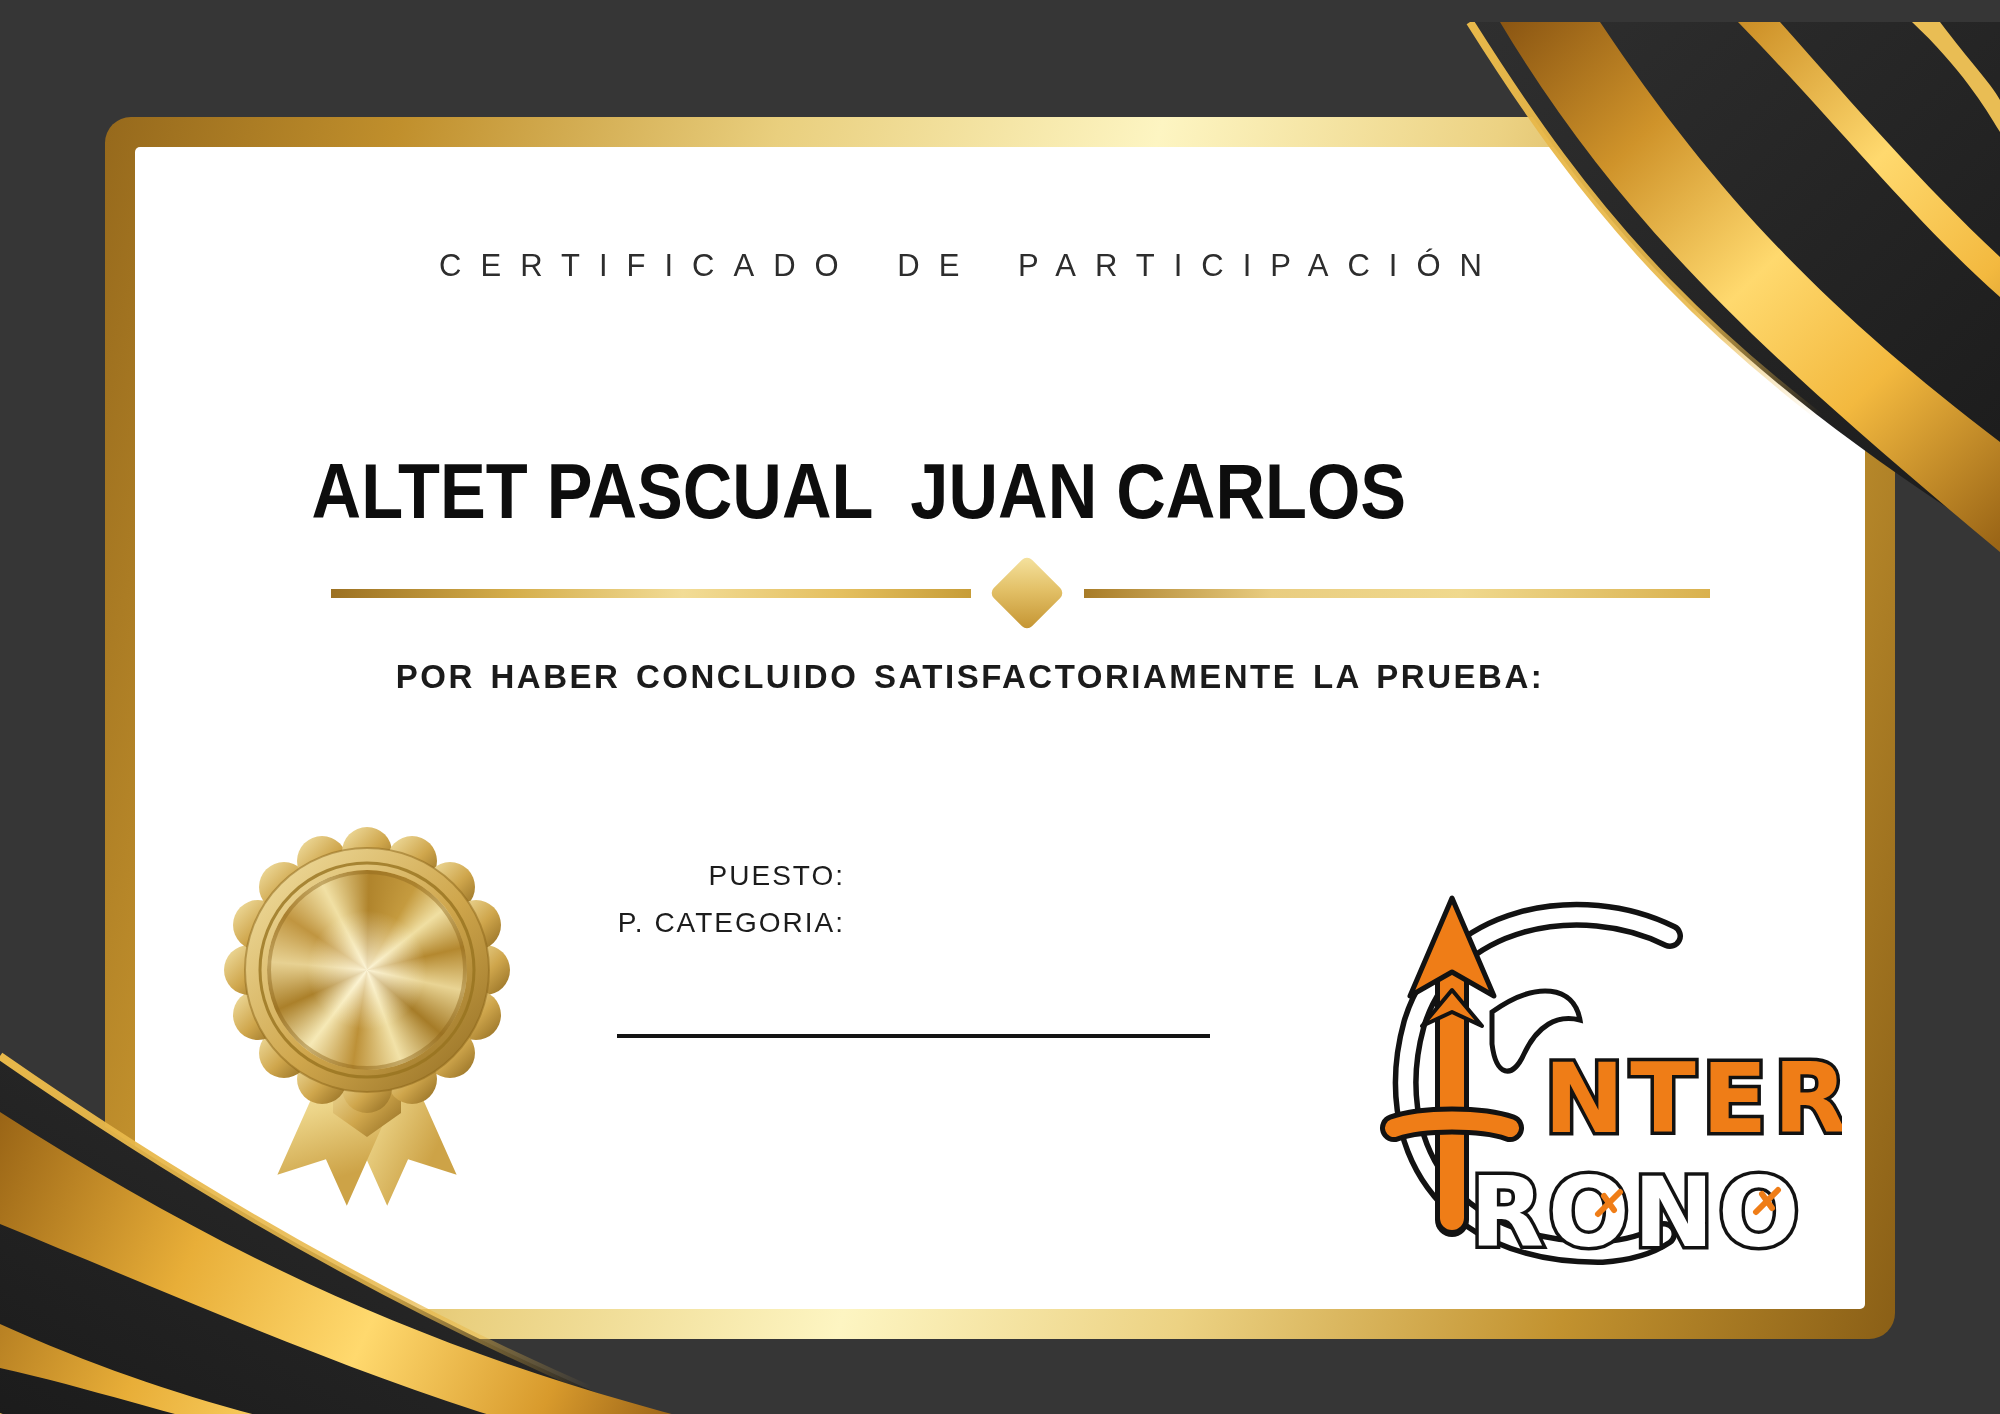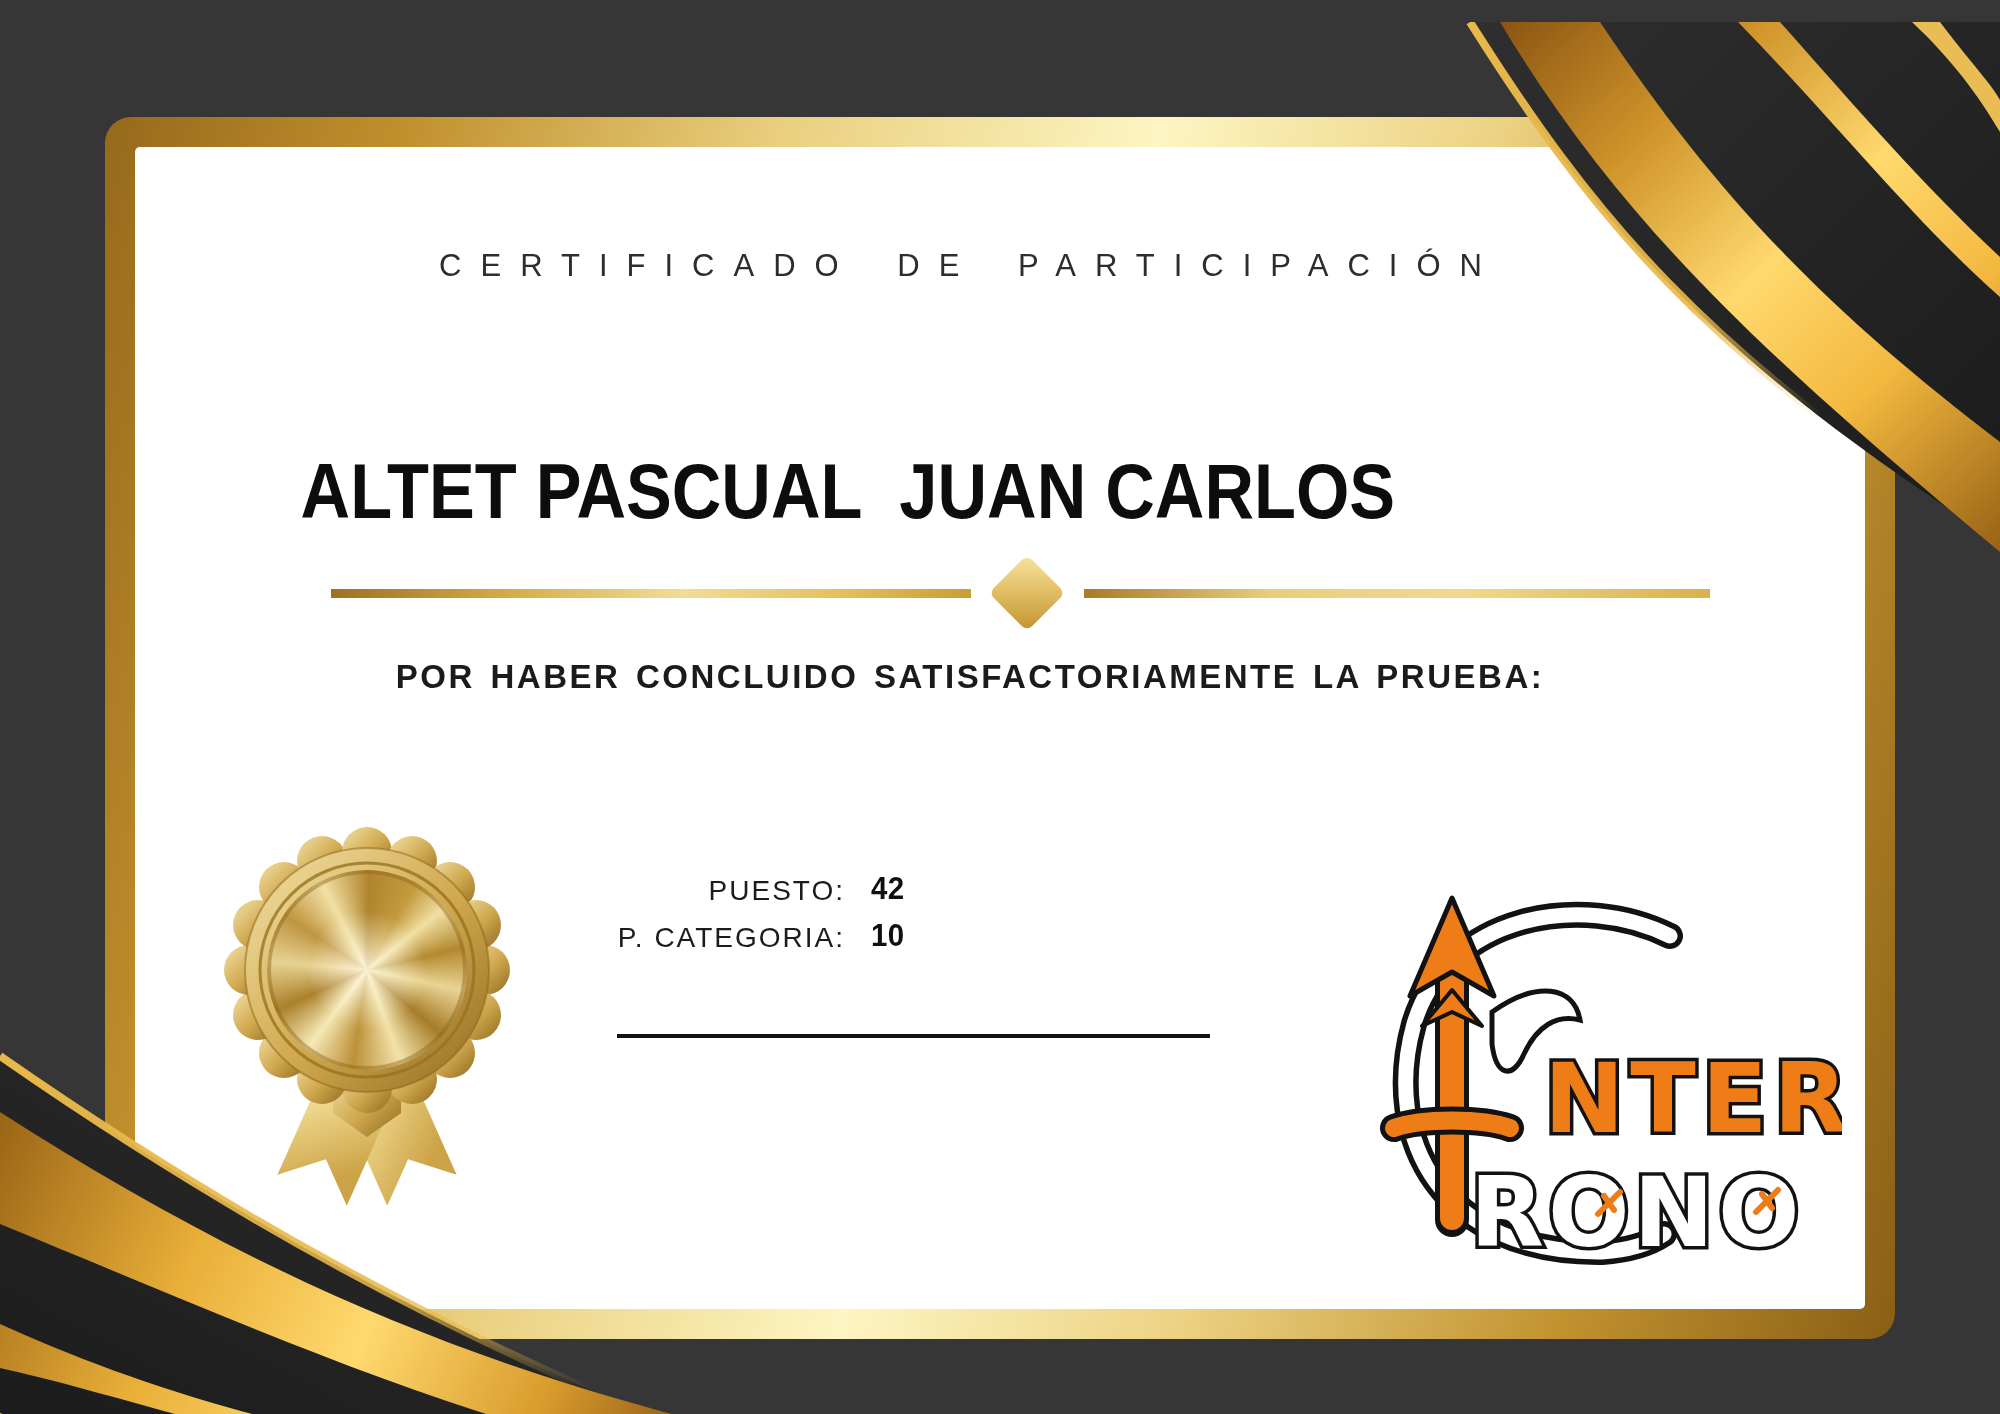--- a/index.html
+++ b/index.html
@@ -16,42 +16,42 @@
   .frame-inner{
     position:absolute;left:30px;top:30px;right:30px;bottom:30px;
     background:#ffffff;border-radius:5px;
   }
   
   .title{
     position:absolute;left:135px;top:226px;width:1670px;text-align:center;
     font-size:31px;letter-spacing:19px;word-spacing:12px;color:#2d2d2d;font-weight:400;
   }
   .name{
-    position:absolute;left:0;top:430px;width:1696px;text-align:center;
+    position:absolute;left:11px;top:430px;width:1696px;text-align:center;
     font-size:78px;font-weight:700;color:#0d0d0d;line-height:1;
   }
   .name span{display:inline-block;transform:scaleX(0.88);white-space:pre;}
   .divider-left,.divider-right{
     position:absolute;top:567px;height:9px;
     background:linear-gradient(90deg,#9c7122,#d4ad4a 28%,#f2dc96 55%,#e4bf5e 80%,#c79d38 100%);
   }
   .divider-left{left:331px;width:640px;}
   .divider-right{left:1084px;width:626px;background:linear-gradient(90deg,#a87c28,#e9cd80 30%,#f0d98e 60%,#d9b14e 100%);}
   .divider-diamond{
     position:absolute;left:1000px;top:544px;width:54px;height:54px;border-radius:7px;
     transform:rotate(45deg);
     background:linear-gradient(135deg,#f6e4a2 0%,#e3c168 45%,#c3922f 100%);
   }
   .subtitle{
     position:absolute;left:135px;top:636px;width:1670px;text-align:center;
     font-size:33px;font-weight:700;letter-spacing:2.5px;word-spacing:4px;color:#1b1b1b;
   }
   
   .details{position:absolute;left:400px;top:838px;}
-  .detail-row{display:flex;align-items:flex-end;height:47px;}
+  .detail-row{display:flex;align-items:flex-start;height:47px;flex-direction:column;}
   .detail-label{
     width:445px;text-align:right;font-size:28px;letter-spacing:2px;
     color:#1c1c1c;font-weight:400;
   }
   .detail-value{
     margin-left:26px;font-size:32px;font-weight:700;color:#101010;
     transform:scaleX(0.92);transform-origin:left center;letter-spacing:0.5px;white-space:pre;
   }
   .sign-line{position:absolute;left:617px;top:1012px;width:593px;height:4px;background:#131313;}
   

